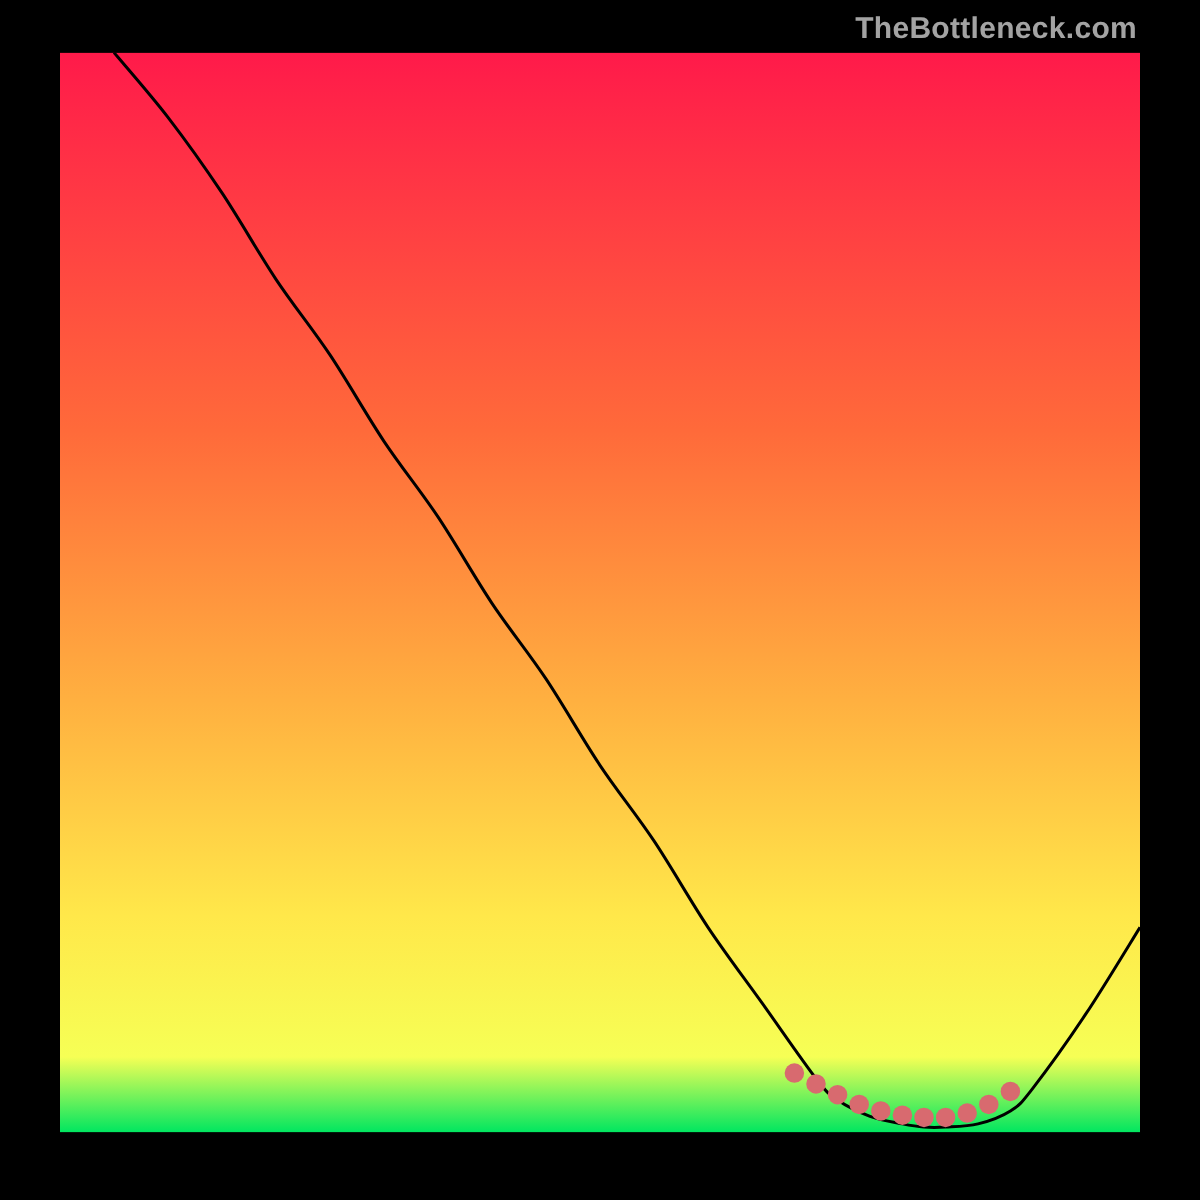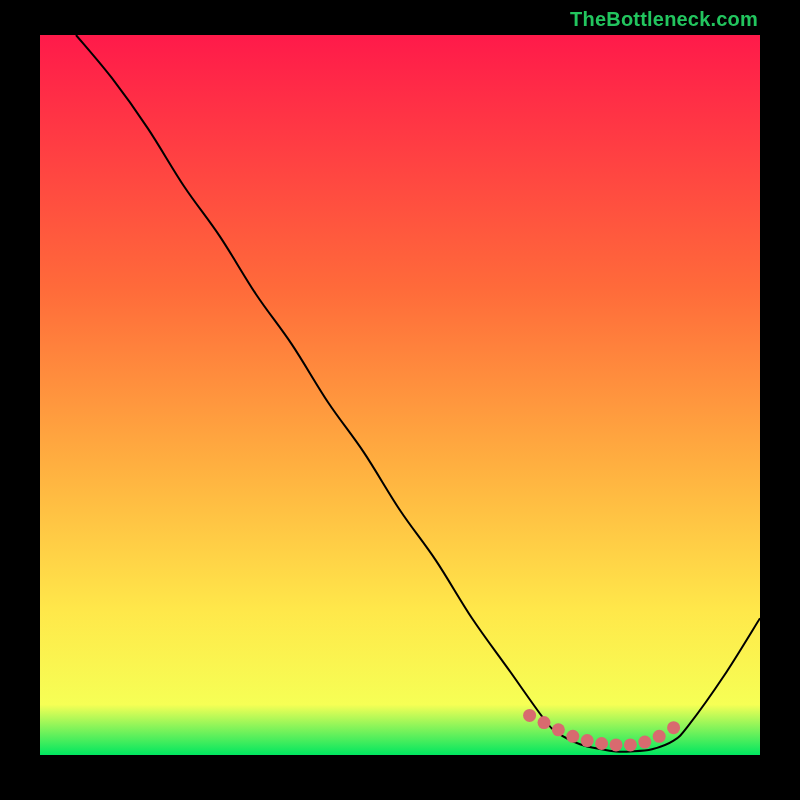--- a/index.html
+++ b/index.html
@@ -25,21 +25,21 @@
     width: 720px;
     height: 720px;
   }
   .watermark {
     position: absolute;
     top: 8px;
     right: 42px;
     font-family: Arial, Helvetica, sans-serif;
     font-size: 20px;
     font-weight: 600;
-    color: #22c55e;
+    color: #a3a3a3;
     letter-spacing: 0.2px;
   }
   .curve-svg {
     position: absolute;
     left: 0;
     top: 0;
     width: 720px;
     height: 720px;
     overflow: visible;
   }

